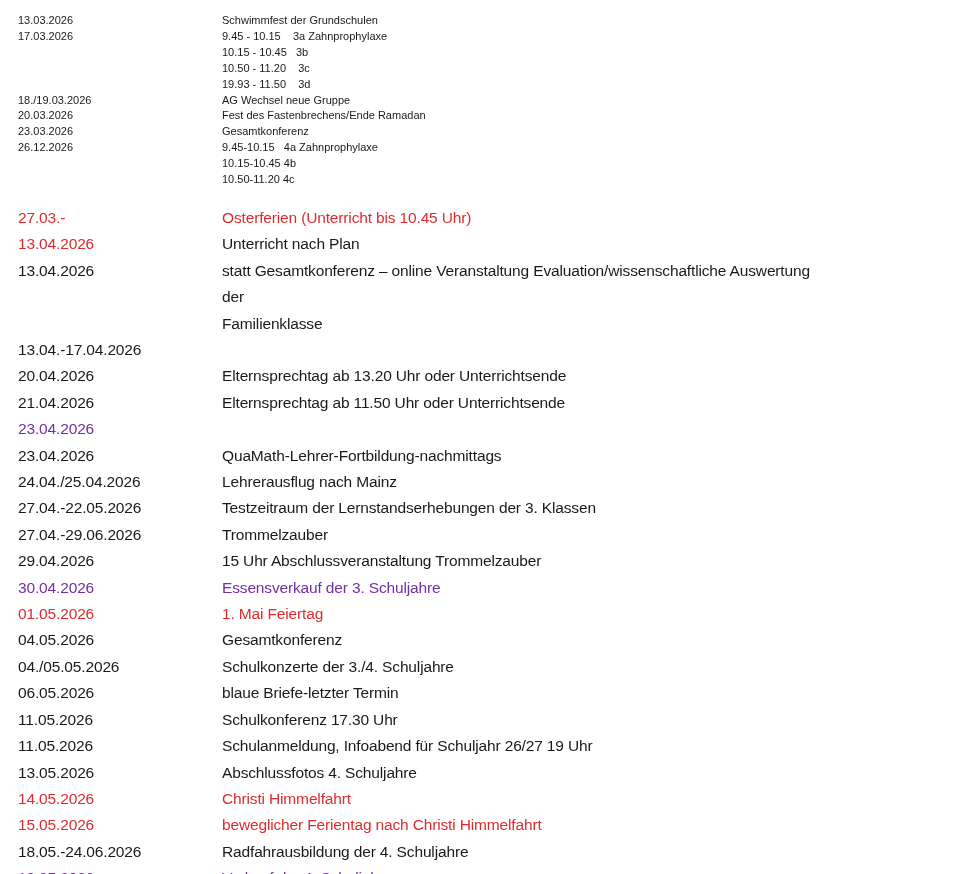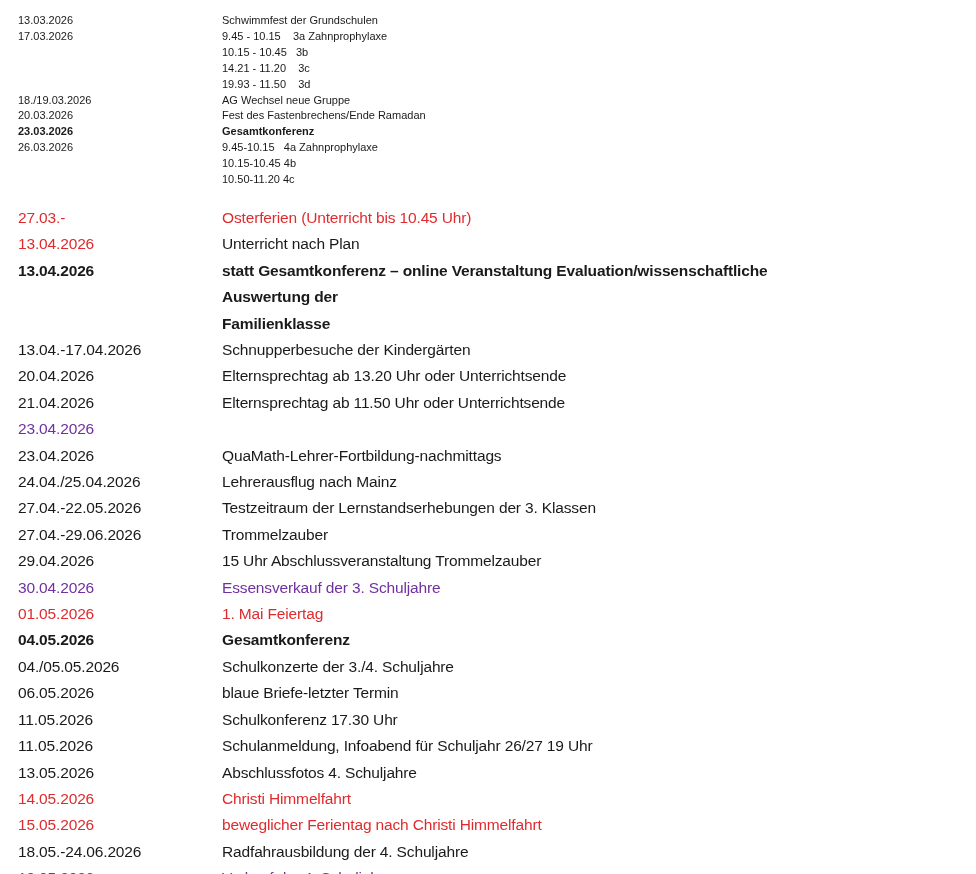--- a/index.html
+++ b/index.html
@@ -34,21 +34,21 @@
     font-size: 11px;
     line-height: 15.9px;
   }
   .section.large .row {
     font-size: 15.5px;
     line-height: 26.4px;
     letter-spacing: -0.15px;
   }
   .date { white-space: pre; }
   .text { white-space: pre-wrap; }
-  .bold { font-weight: bold; }
+  .bold { font-weight: normal; }
   .c-red { color: var(--red); }
   .c-purple { color: var(--purple); }
   .section.large { margin-top: 17px; }
 </style>
 </head>
 <body>
 
 <main class="page">
   <section class="section small" id="sec-march-details">
   <div class="row">
@@ -61,21 +61,21 @@
     <span class="text">9.45 - 10.15    3a Zahnprophylaxe</span>
   </div>
 
   <div class="row">
     <span class="date"></span>
     <span class="text">10.15 - 10.45   3b</span>
   </div>
 
   <div class="row">
     <span class="date"></span>
-    <span class="text">14.21 - 11.20    3c</span>
+    <span class="text">10.50 - 11.20    3c</span>
   </div>
 
   <div class="row">
     <span class="date"></span>
     <span class="text">19.93 - 11.50    3d</span>
   </div>
 
   <div class="row">
     <span class="date">18./19.03.2026</span>
     <span class="text">AG Wechsel neue Gruppe</span>
@@ -85,21 +85,21 @@
     <span class="date">20.03.2026</span>
     <span class="text">Fest des Fastenbrechens/Ende Ramadan</span>
   </div>
 
   <div class="row bold">
     <span class="date">23.03.2026</span>
     <span class="text">Gesamtkonferenz</span>
   </div>
 
   <div class="row">
-    <span class="date">26.03.2026</span>
+    <span class="date">26.12.2026</span>
     <span class="text">9.45-10.15   4a Zahnprophylaxe</span>
   </div>
 
   <div class="row">
     <span class="date"></span>
     <span class="text">10.15-10.45 4b</span>
   </div>
 
   <div class="row">
     <span class="date"></span>
@@ -118,21 +118,20 @@
   </div>
 
   <div class="row bold">
     <span class="date">13.04.2026</span>
     <span class="text">statt Gesamtkonferenz – online Veranstaltung Evaluation/wissenschaftliche Auswertung der
 Familienklasse</span>
   </div>
 
   <div class="row">
     <span class="date">13.04.-17.04.2026</span>
-    <span class="text">Schnupperbesuche der Kindergärten</span>
   </div>
 
   <div class="row">
     <span class="date">20.04.2026</span>
     <span class="text">Elternsprechtag ab 13.20 Uhr oder Unterrichtsende</span>
   </div>
 
   <div class="row">
     <span class="date">21.04.2026</span>
     <span class="text">Elternsprechtag ab 11.50 Uhr oder Unterrichtsende</span>

